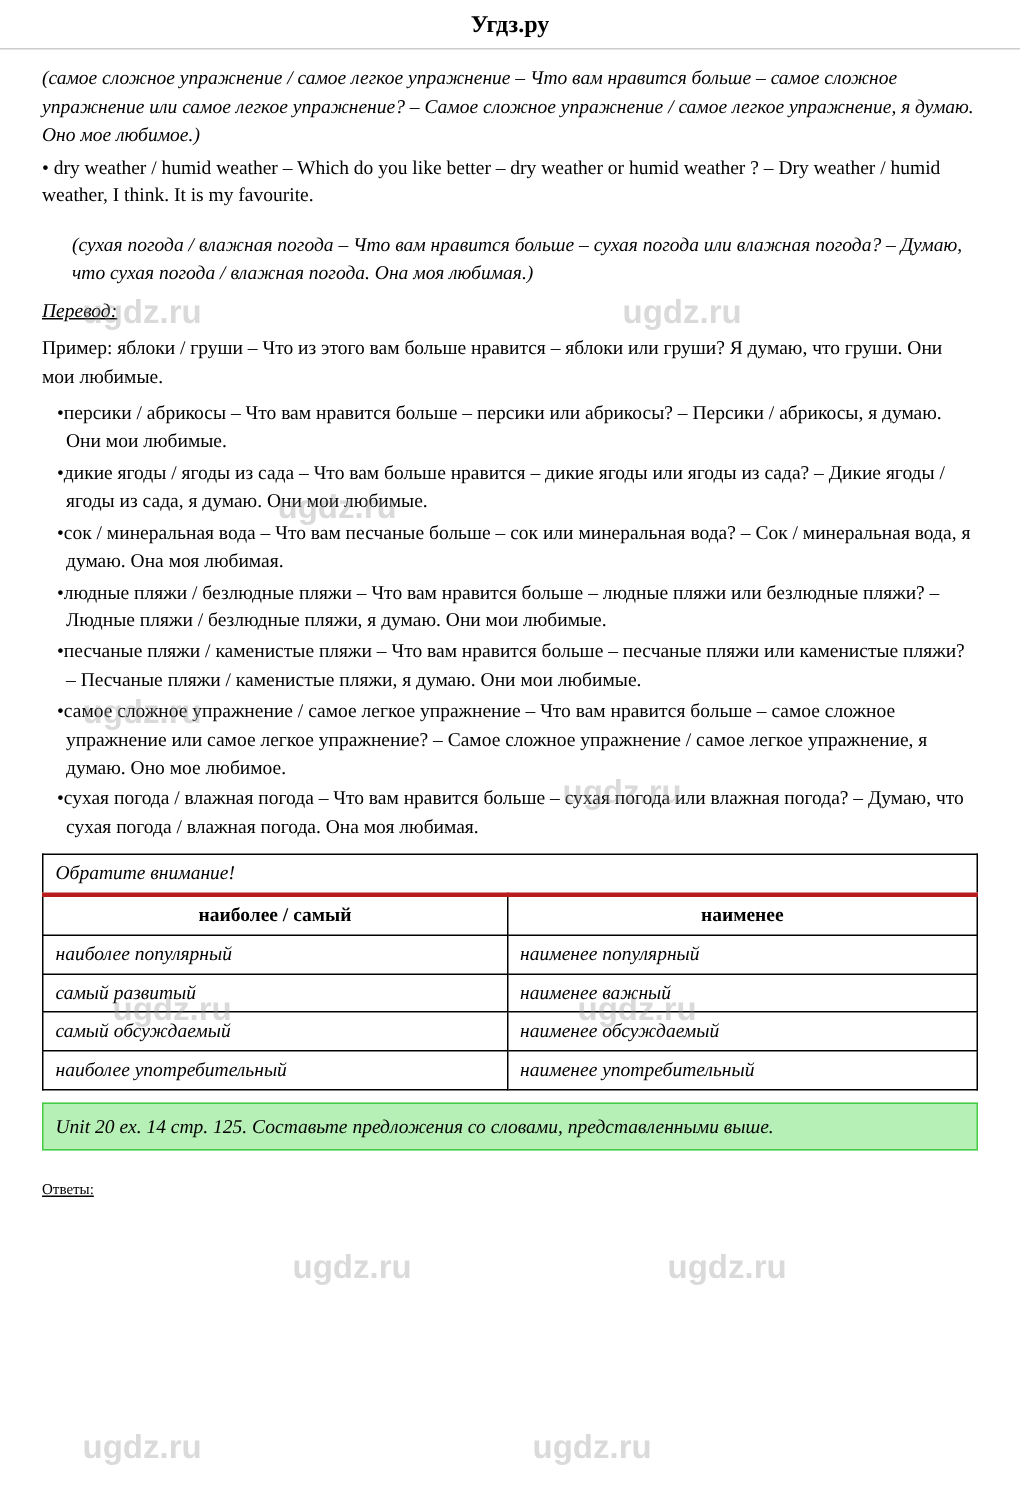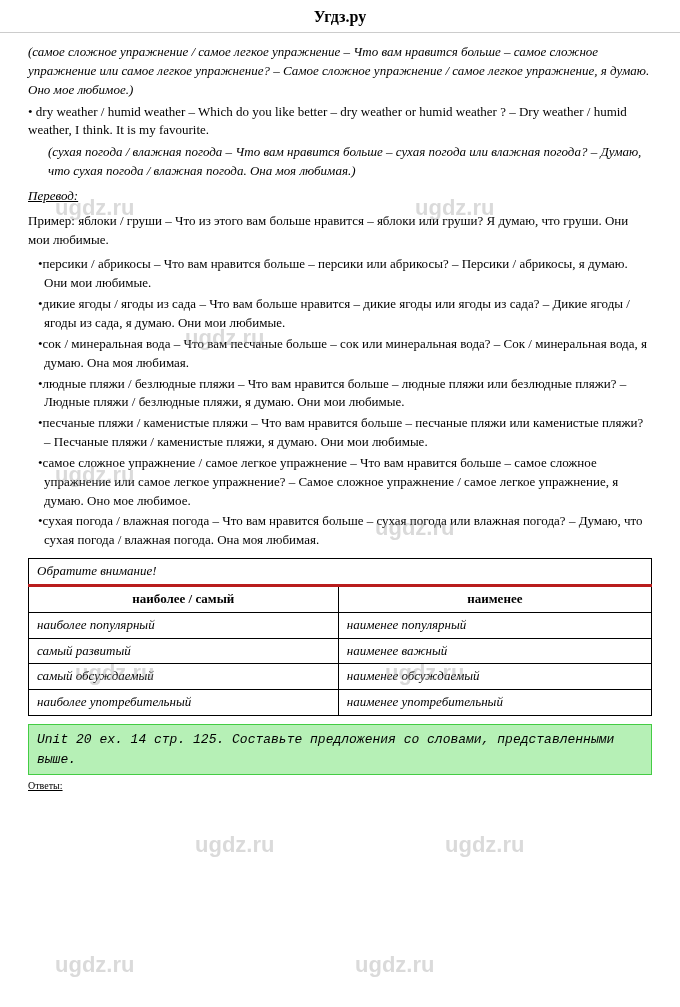--- a/index.html
+++ b/index.html
@@ -92,25 +92,24 @@
     }
 
     .table-data-row td {
       font-style: italic;
     }
 
     .green-highlight-box {
       background: #b6f0b6;
       border: 1px solid #4c4;
       padding: 5px 8px;
-      margin: 8px 0 4px 0;
+      margin: 8px 0 20px 0;
       font-style: italic;
       font-size: 13px;
       line-height: 1.5;
-      font-family: Liberation Mono, monospace;
     }
 
     .answers-label {
       text-decoration: underline;
       font-size: 10px;
       margin-top: 4px;
       display: block;
     }
   </style>
 </head>
@@ -131,21 +130,21 @@
 <div class="page-header">
   <span>Угдз.ру</span>
 </div>
 
 <div class="content-area">
 
   <div class="text-block italic-block">
     <span>(самое сложное упражнение / самое легкое упражнение – Что вам нравится больше – самое сложное упражнение или самое легкое упражнение? – Самое сложное упражнение / самое легкое упражнение, я думаю. Оно мое любимое.)</span>
   </div>
 
-  <div class="text-block" style="margin-bottom:3px;">
+  <div class="text-block" style="margin-bottom:14px;">
     <span>• dry weather / humid weather – Which do you like better – dry weather or humid weather ? – Dry weather / humid weather, I think. It is my favourite.</span>
   </div>
 
   <div class="text-block italic-block" style="margin-left:20px;margin-bottom:6px;">
     <span>(сухая погода / влажная погода – Что вам нравится больше – сухая погода или влажная погода? – Думаю, что сухая погода / влажная погода. Она моя любимая.)</span>
   </div>
 
   <div style="margin-bottom:6px;margin-top:2px;">
     <span class="underline-heading">Перевод:</span>
   </div>

